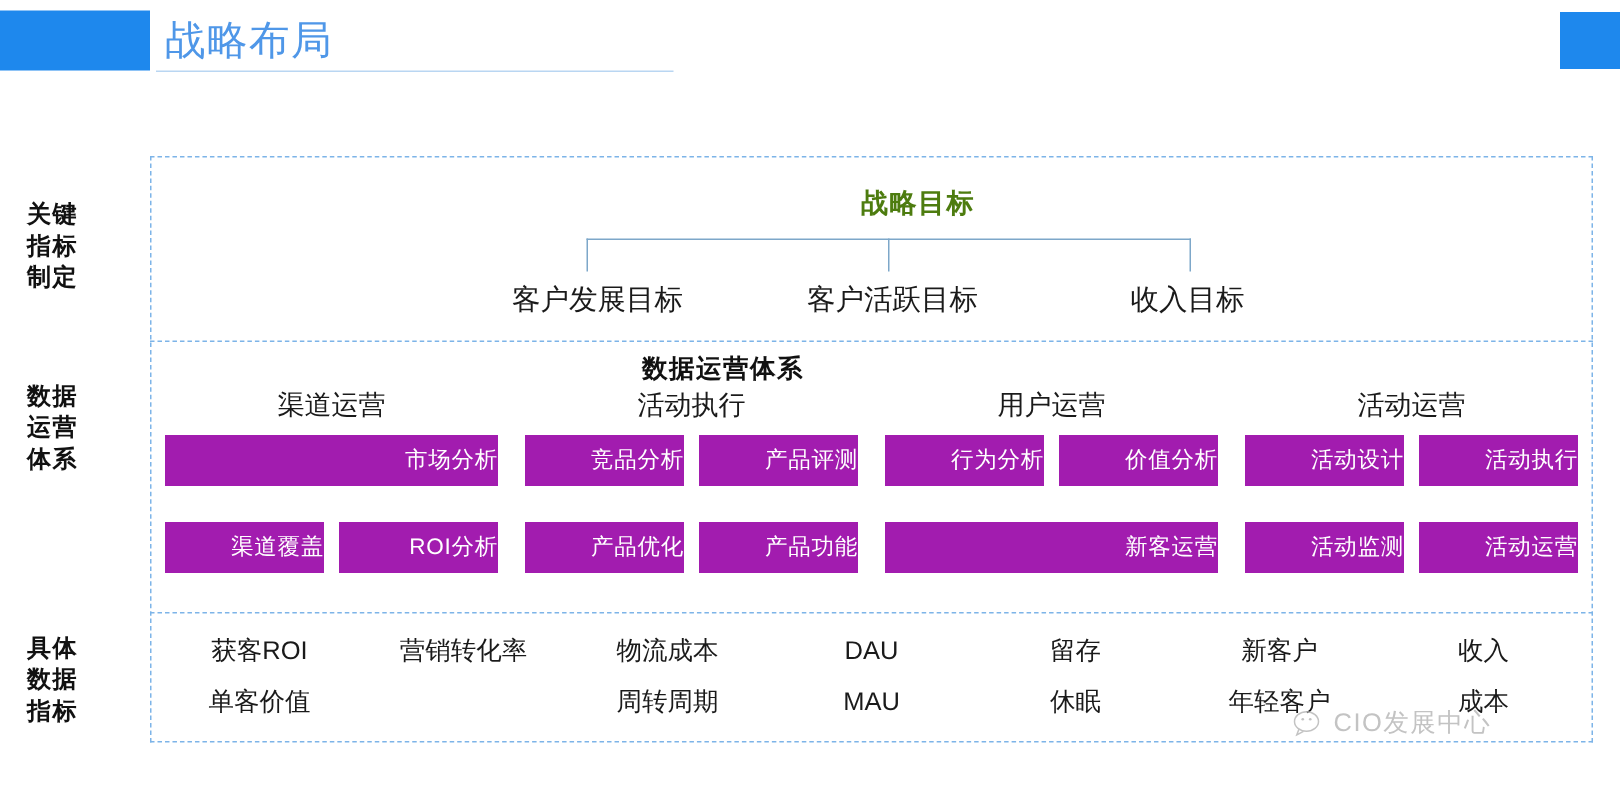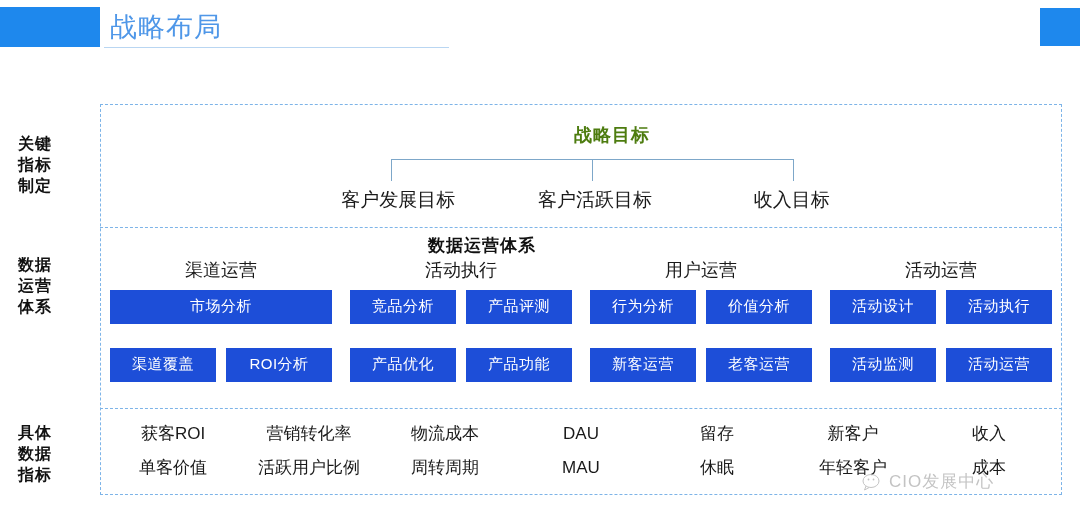--- a/index.html
+++ b/index.html
@@ -178,24 +178,24 @@
     margin-bottom: 8px;
     white-space: nowrap;
   }
   .chip-row {
     display: flex;
     gap: 10px;
   }
   .chip-row + .chip-row { margin-top: 24px; }
   .chip {
     flex: 1;
-    background: #1d4ed8;
+    background: #a21caf;
     color: #ffffff;
     font-size: 15px;
-    text-align: center;
+    text-align: right;
     padding: 7px 0 8px 0;
     white-space: nowrap;
     letter-spacing: 0.5px;
   }
 
   
   .metrics-grid {
     position: absolute;
     left: 110px;
     top: 417px;
@@ -300,21 +300,20 @@
     </div>
 
     <div class="ops-col">
       <div class="ops-col-title">用户运营</div>
       <div class="chip-row">
         <div class="chip">行为分析</div>
         <div class="chip">价值分析</div>
       </div>
       <div class="chip-row">
         <div class="chip">新客运营</div>
-        <div class="chip">老客运营</div>
       </div>
     </div>
 
     <div class="ops-col">
       <div class="ops-col-title">活动运营</div>
       <div class="chip-row">
         <div class="chip">活动设计</div>
         <div class="chip">活动执行</div>
       </div>
       <div class="chip-row">
@@ -325,21 +324,20 @@
 
   </div>
 
   <div class="metrics-grid">
     <div class="metrics-col">
       <div class="metric">获客ROI</div>
       <div class="metric">单客价值</div>
     </div>
     <div class="metrics-col">
       <div class="metric">营销转化率</div>
-      <div class="metric">活跃用户比例</div>
     </div>
     <div class="metrics-col">
       <div class="metric">物流成本</div>
       <div class="metric">周转周期</div>
     </div>
     <div class="metrics-col">
       <div class="metric">DAU</div>
       <div class="metric">MAU</div>
     </div>
     <div class="metrics-col">

